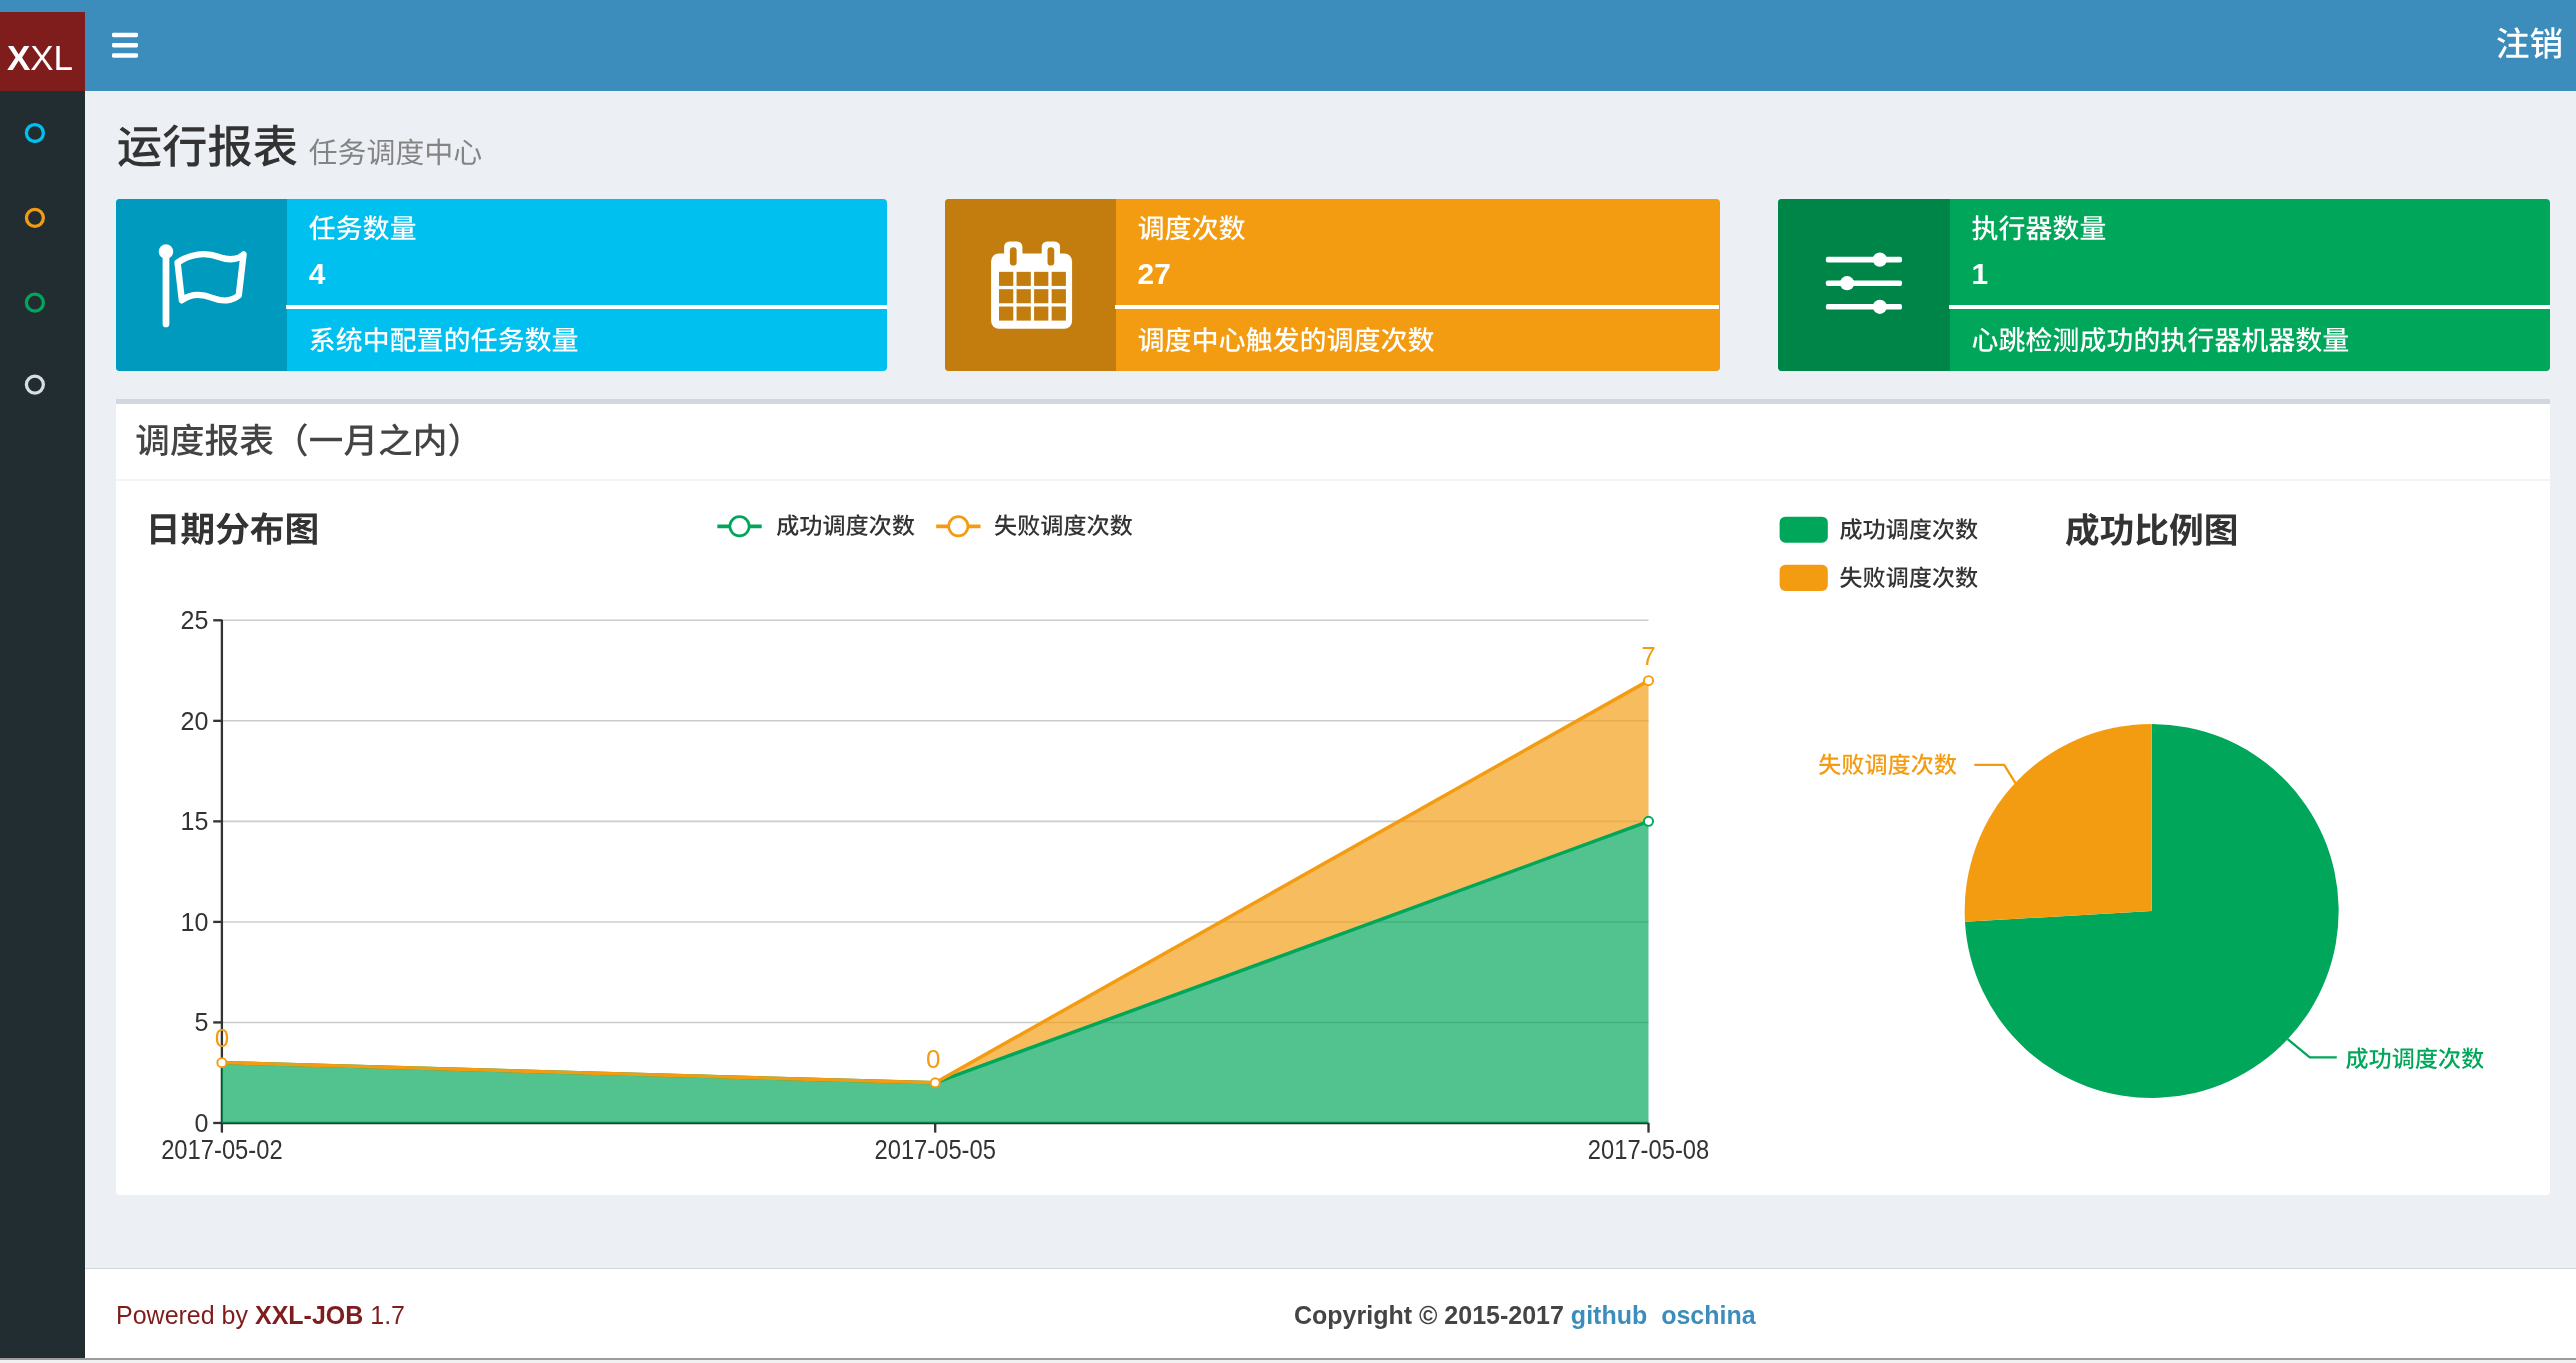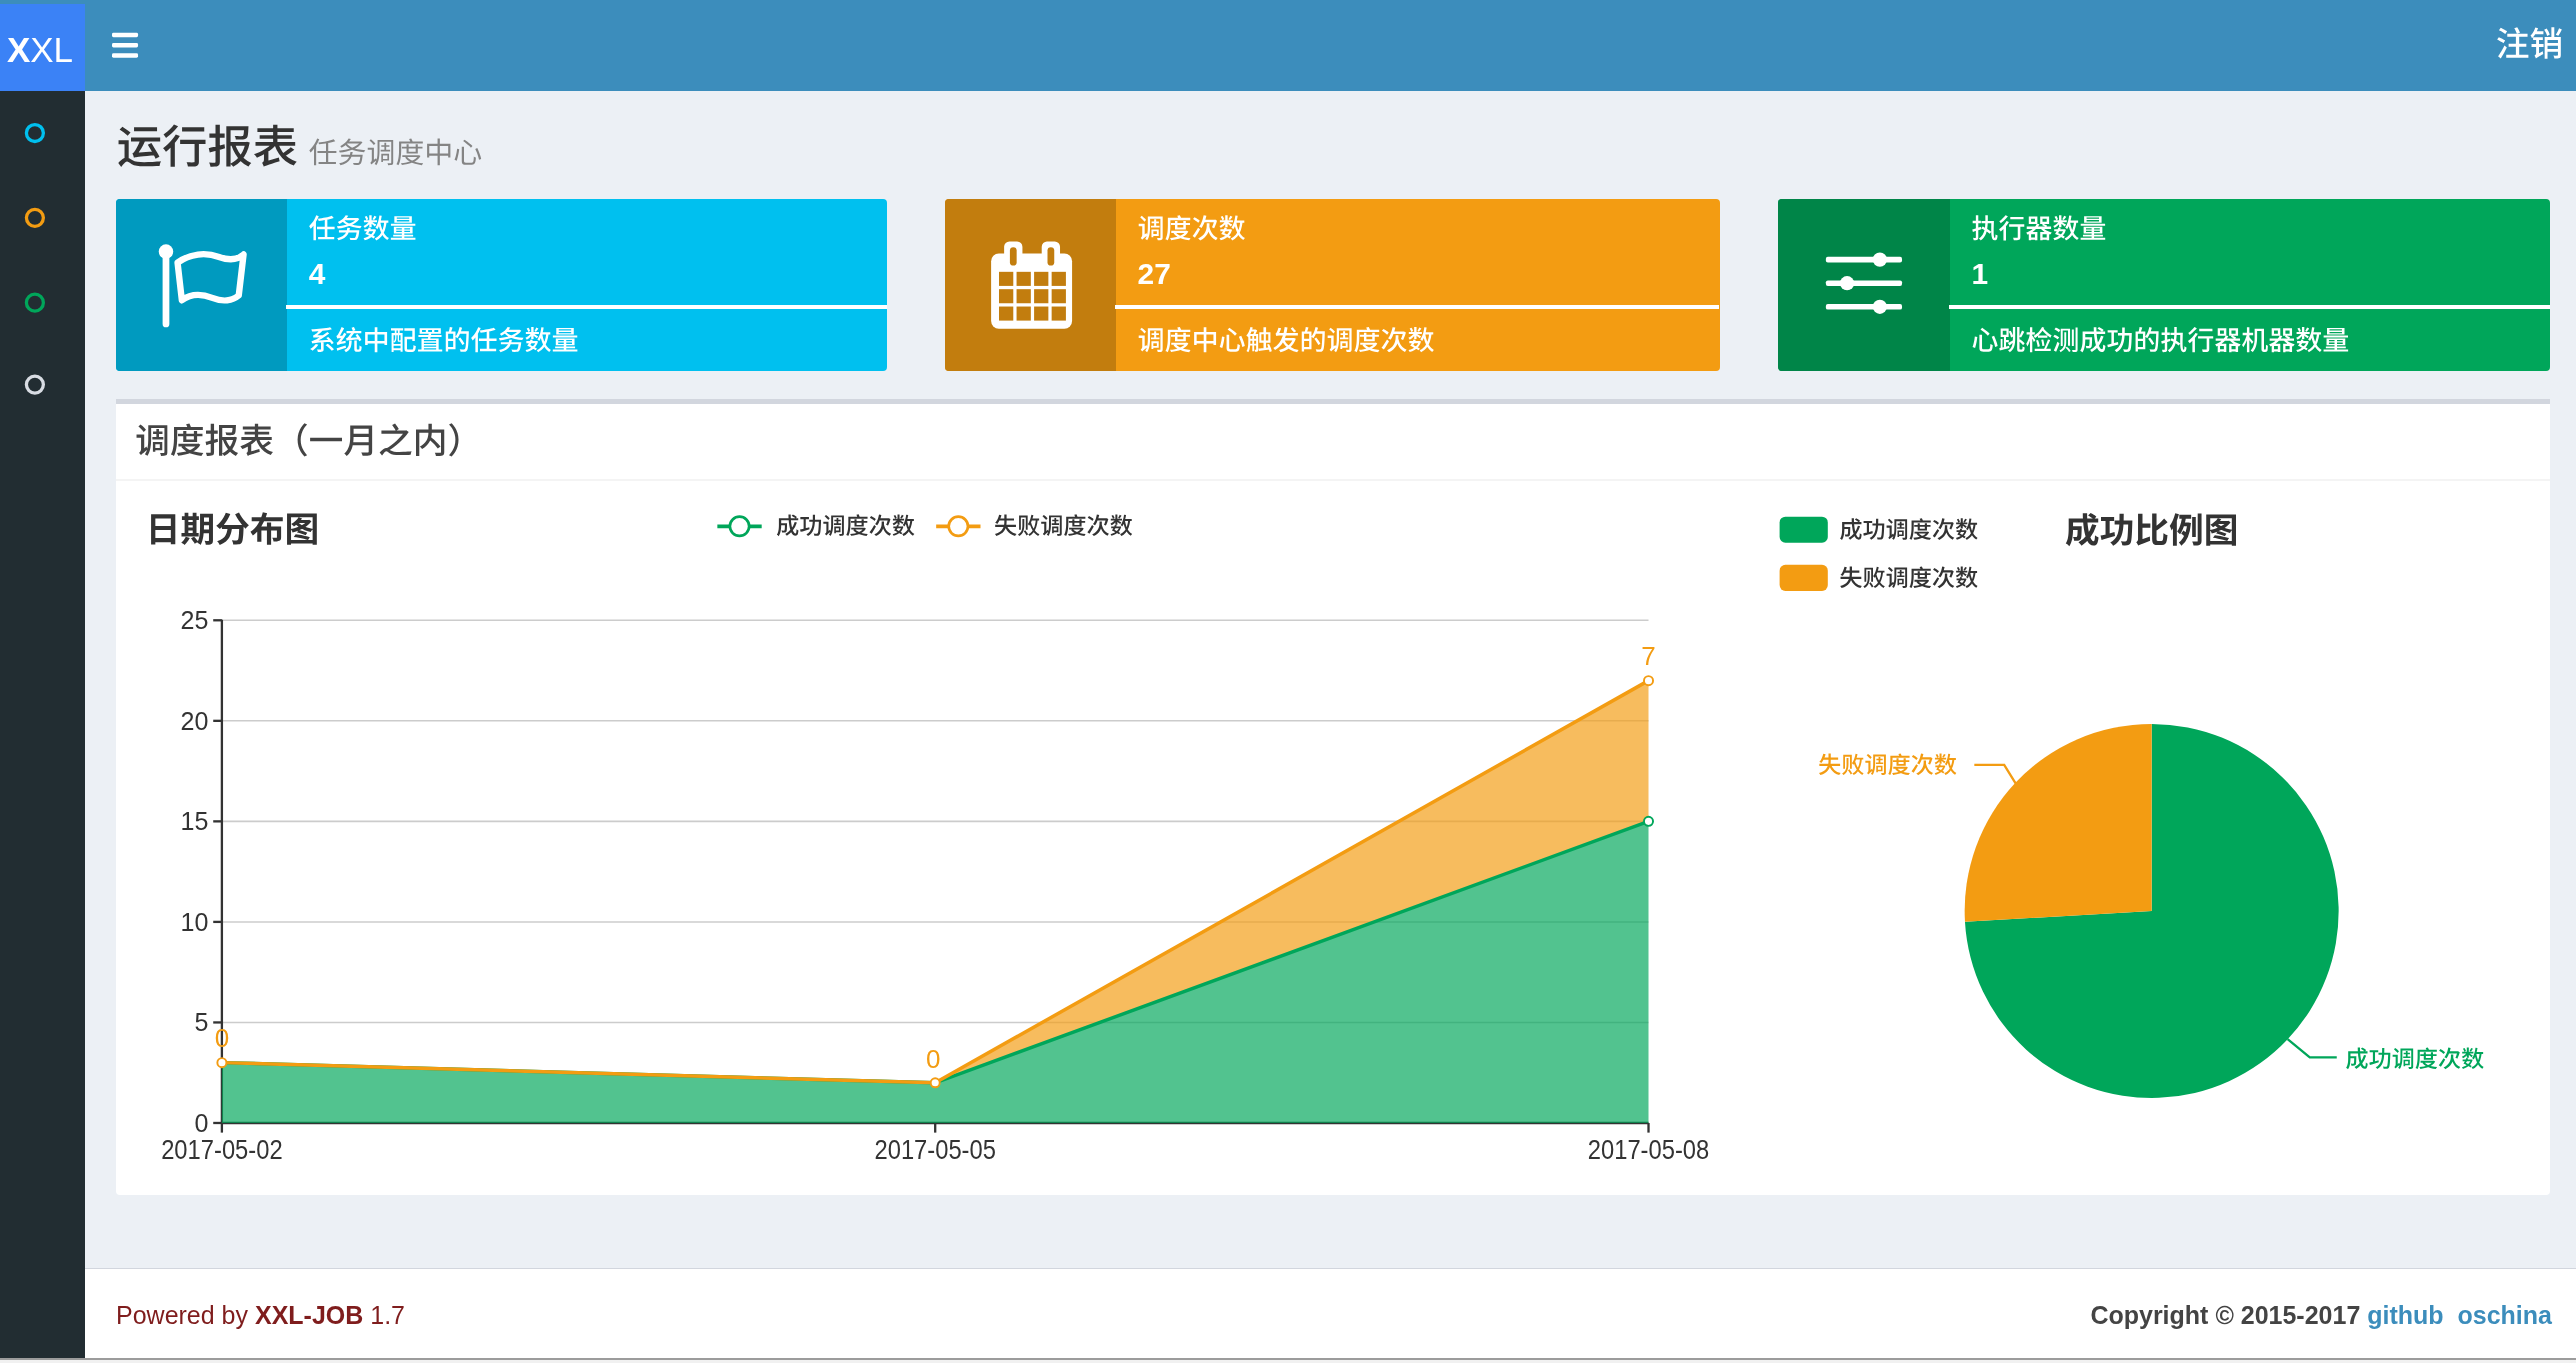--- a/index.html
+++ b/index.html
@@ -1,34 +1,34 @@
 <!DOCTYPE html>
 <html><head><meta charset="utf-8"><style>
 * { margin:0; padding:0; box-sizing:border-box; }
 html,body { width:2576px; height:1363px; font-family:"Liberation Sans",sans-serif; background:#ecf0f5; overflow:hidden; }
 .abs { position:absolute; }
 </style></head>
 <body>
 <div class="abs" style="left:0;top:0;width:2576px;height:91px;background:#3c8dbc"></div>
-<div class="abs" style="left:0;top:4px;width:85px;height:91px;background:#3b82f6;color:#fff;font-size:35px;line-height:91px;text-align:center;padding-right:5px"><b>X</b>XL</div>
+<div class="abs" style="left:0;top:12px;width:85px;height:91px;background:#7f1d1d;color:#fff;font-size:35px;line-height:91px;text-align:center;padding-right:5px"><b>X</b>XL</div>
 <div class="abs" style="left:0;top:91px;width:85px;height:1268px;background:#222d32"></div>
 <div class="abs" style="left:116px;top:199px;width:771px;height:172px;background:#00c0ef;border-radius:3.9px"></div>
 <div class="abs" style="left:116px;top:199px;width:171px;height:172px;background:#009abf;border-radius:3.9px 0 0 3.9px"></div>
 <div class="abs" style="left:286px;top:305px;width:601px;height:3.9px;background:#fff"></div>
 <div class="abs" style="left:945px;top:199px;width:775px;height:172px;background:#f39c12;border-radius:3.9px"></div>
 <div class="abs" style="left:945px;top:199px;width:171px;height:172px;background:#c27d0e;border-radius:3.9px 0 0 3.9px"></div>
 <div class="abs" style="left:1115px;top:305px;width:604px;height:3.9px;background:#fff"></div>
 <div class="abs" style="left:1778px;top:199px;width:772px;height:172px;background:#00a65a;border-radius:3.9px"></div>
 <div class="abs" style="left:1778px;top:199px;width:172px;height:172px;background:#008548;border-radius:3.9px 0 0 3.9px"></div>
 <div class="abs" style="left:1949px;top:305px;width:601px;height:3.9px;background:#fff"></div>
 <div class="abs" style="left:116px;top:399px;width:2434px;height:796px;background:#fff;border-top:5.8px solid #d2d6de;border-radius:0 0 3.9px 3.9px"></div>
 <div class="abs" style="left:116px;top:479px;width:2434px;height:1.9px;background:#f4f4f4"></div>
 <div class="abs" style="left:85px;top:1268px;width:2491px;height:91px;background:#fff;border-top:1.9px solid #d2d6de"></div>
 <div class="abs" style="left:116px;top:1301px;font-size:25px;color:#7f1d1d">Powered by <b>XXL-JOB</b> 1.7</div>
-<div class="abs" style="left:1294px;top:1301px;width:1258px;font-size:25px;color:#444;text-align:right;font-weight:bold">Copyright © 2015-2017 <span style="color:#3c8dbc">github</span>&nbsp; <span style="color:#3c8dbc">oschina</span></div>
+<div class="abs" style="left:1294px;top:1301px;width:1258px;font-size:25px;color:#444;font-weight:bold">Copyright © 2015-2017 <span style="color:#3c8dbc">github</span>&nbsp; <span style="color:#3c8dbc">oschina</span></div>
 <div class="abs" style="left:0;top:1358px;width:2576px;height:1.9px;background:#9c9c9c"></div>
 <div class="abs" style="left:0;top:1360px;width:2576px;height:2.9px;background:#f1f1f1"></div>
 <svg class="abs" style="left:0;top:0" width="2576" height="1363" font-family="&quot;Liberation Sans&quot;,sans-serif" viewBox="0 0 2672 1414">
 <defs>
 <path id="t_zhuxiao" d="M380 361H905V271H380ZM309 36H966V-54H309ZM340 655H941V565H340ZM595 604H693V-4H595ZM93 764 146 832Q177 819 213 800Q248 782 281 764Q315 745 336 729L281 651Q261 668 228 688Q196 708 160 729Q125 749 93 764ZM39 485 90 556Q121 543 156 525Q191 507 224 489Q257 471 278 456L225 377Q205 393 173 412Q141 431 106 451Q70 470 39 485ZM67 -10Q94 28 127 80Q160 133 194 192Q228 252 257 309L327 246Q301 194 270 138Q240 81 208 27Q177 -27 147 -74ZM547 818 634 849Q658 811 682 766Q706 721 717 689L625 654Q616 687 593 733Q571 780 547 818Z M1172 842 1253 817Q1234 762 1206 707Q1178 652 1144 604Q1111 556 1074 520Q1071 530 1063 547Q1055 563 1046 580Q1038 597 1030 607Q1075 650 1112 712Q1149 774 1172 842ZM1156 729H1411V640H1138ZM1188 -75 1175 7 1204 40 1392 135Q1394 116 1398 92Q1403 68 1408 53Q1343 18 1302 -4Q1262 -26 1239 -39Q1217 -53 1206 -61Q1195 -69 1188 -75ZM1105 555H1394V470H1105ZM1059 351H1415V266H1059ZM1188 -75Q1185 -64 1177 -49Q1170 -34 1162 -20Q1154 -5 1146 4Q1160 13 1177 33Q1195 54 1195 87V533H1281V15Q1281 15 1267 5Q1253 -4 1235 -18Q1216 -32 1202 -48Q1188 -63 1188 -75ZM1504 381H1884V300H1504ZM1504 206H1886V125H1504ZM1448 561H1880V472H1533V-84H1448ZM1842 562H1927V25Q1927 -9 1919 -29Q1911 -50 1888 -61Q1865 -72 1828 -74Q1791 -77 1735 -77Q1733 -59 1726 -33Q1718 -8 1708 9Q1746 8 1779 8Q1813 8 1823 9Q1834 9 1838 13Q1842 17 1842 26ZM1647 846H1734V501H1647ZM1433 776 1506 811Q1526 783 1545 751Q1564 718 1578 687Q1593 657 1601 632L1522 591Q1515 616 1501 648Q1487 680 1469 713Q1452 747 1433 776ZM1875 818 1958 783Q1933 734 1905 682Q1877 631 1852 595L1779 628Q1795 653 1813 686Q1831 719 1848 754Q1864 789 1875 818Z"></path>
 <path id="t_yunxing" d="M380 787H888V698H380ZM313 561H957V473H313ZM684 401 763 437Q793 389 826 334Q860 279 890 227Q921 175 940 137L855 93Q838 132 809 185Q780 239 747 296Q714 352 684 401ZM262 498V84H170V410H38V498ZM62 738 125 798Q153 779 187 755Q220 731 252 709Q283 686 303 669L238 600Q219 618 188 643Q158 667 124 692Q91 717 62 738ZM227 122Q250 122 273 105Q296 89 338 64Q388 33 454 24Q519 16 602 16Q643 16 691 18Q739 19 789 22Q840 25 887 29Q934 33 973 38Q968 24 961 5Q954 -14 950 -33Q945 -52 944 -66Q917 -68 876 -70Q834 -72 786 -73Q737 -74 688 -75Q639 -76 599 -76Q505 -76 440 -65Q375 -53 322 -23Q292 -5 267 14Q241 33 225 33Q209 33 188 15Q167 -3 144 -31Q121 -59 97 -91L32 -1Q66 35 100 62Q135 90 167 106Q200 122 227 122ZM378 116Q375 127 370 144Q364 161 357 179Q350 198 344 211Q359 214 372 229Q385 244 400 266Q408 277 422 302Q436 327 454 361Q472 396 489 435Q506 474 519 515L624 485Q600 428 568 370Q537 312 503 261Q470 209 437 169V167Q437 167 428 162Q419 157 408 149Q396 140 387 132Q378 123 378 116ZM378 116 375 191 430 224 856 256Q859 237 865 213Q871 189 875 174Q752 162 668 154Q584 146 532 141Q480 136 450 132Q420 128 404 124Q388 121 378 116Z M1440 785H1930V695H1440ZM1716 481H1812V31Q1812 -10 1801 -32Q1791 -55 1762 -66Q1734 -77 1687 -79Q1641 -81 1570 -81Q1567 -61 1559 -34Q1550 -7 1540 13Q1573 12 1604 12Q1635 11 1658 11Q1681 11 1690 12Q1705 12 1710 17Q1716 21 1716 32ZM1397 509H1958V419H1397ZM1186 414 1269 497 1281 492V-86H1186ZM1301 629 1390 595Q1352 530 1301 466Q1250 402 1195 345Q1140 288 1086 245Q1080 255 1068 271Q1056 286 1043 301Q1031 317 1021 326Q1072 362 1124 411Q1175 460 1221 516Q1267 572 1301 629ZM1261 845 1352 807Q1318 762 1273 715Q1228 669 1180 626Q1132 584 1085 551Q1079 562 1070 576Q1060 591 1050 605Q1040 619 1031 628Q1073 656 1117 693Q1160 730 1198 770Q1236 810 1261 845Z M2484 464H2863V379H2484ZM2608 415Q2639 324 2691 242Q2743 160 2813 97Q2883 34 2968 -2Q2958 -11 2945 -25Q2933 -40 2921 -55Q2910 -70 2903 -82Q2814 -39 2742 32Q2670 104 2616 196Q2561 288 2525 394ZM2839 464H2856L2873 467L2934 448Q2912 330 2864 228Q2817 125 2743 45Q2670 -34 2569 -87Q2559 -70 2540 -50Q2522 -29 2505 -16Q2575 18 2631 66Q2687 114 2729 175Q2771 235 2798 303Q2826 372 2839 446ZM2810 810H2906Q2906 810 2906 796Q2905 782 2904 772Q2901 666 2893 616Q2884 566 2867 547Q2852 531 2832 525Q2812 519 2786 517Q2761 515 2718 516Q2675 516 2626 519Q2625 536 2618 558Q2611 580 2601 596Q2633 594 2661 593Q2690 592 2713 591Q2735 591 2745 591Q2760 591 2770 592Q2779 594 2786 599Q2793 607 2797 628Q2802 650 2805 691Q2808 732 2810 796ZM2029 324Q2074 335 2131 349Q2188 364 2251 380Q2314 397 2377 414L2388 323Q2301 298 2213 272Q2124 247 2051 228ZM2043 647H2380V555H2043ZM2178 844H2274V27Q2274 -12 2264 -34Q2254 -55 2230 -66Q2206 -77 2166 -81Q2127 -84 2067 -83Q2064 -65 2056 -39Q2047 -13 2037 7Q2077 6 2111 5Q2145 5 2155 6Q2168 6 2173 11Q2178 15 2178 27ZM2417 810H2839V722H2511V-81H2417Z M3103 763H3905V681H3103ZM3153 611H3863V534H3153ZM3061 459H3937V378H3061ZM3450 844H3545V394H3450ZM3434 439 3516 401Q3478 355 3429 314Q3380 272 3323 234Q3267 197 3208 167Q3149 137 3092 116Q3085 127 3074 141Q3063 156 3052 169Q3040 183 3029 192Q3085 210 3143 236Q3201 263 3256 295Q3310 328 3356 364Q3402 401 3434 439ZM3570 413Q3602 320 3657 243Q3713 167 3792 112Q3870 56 3971 28Q3961 18 3949 3Q3937 -11 3927 -26Q3916 -42 3909 -55Q3802 -19 3721 44Q3639 107 3581 195Q3523 282 3484 392ZM3839 348 3918 291Q3865 250 3805 209Q3744 169 3693 141L3633 191Q3666 211 3704 238Q3742 265 3777 294Q3813 323 3839 348ZM3245 -84 3236 -2 3277 31 3578 118Q3580 99 3585 74Q3590 49 3594 34Q3488 1 3423 -19Q3359 -39 3323 -51Q3288 -63 3271 -70Q3254 -77 3245 -84ZM3245 -84Q3242 -72 3235 -56Q3228 -39 3220 -24Q3212 -8 3204 1Q3219 9 3234 26Q3248 43 3248 73V272H3346V1Q3346 1 3336 -4Q3326 -10 3311 -20Q3296 -29 3280 -40Q3265 -52 3255 -63Q3245 -74 3245 -84Z"></path>
 <path id="t_rwddzx" d="M864 815 920 752Q865 733 798 717Q730 701 656 687Q582 673 507 662Q431 651 359 643Q357 656 350 675Q343 693 337 706Q407 715 480 727Q554 739 624 753Q695 767 756 783Q818 799 864 815ZM304 412H960V340H304ZM343 31H944V-41H343ZM601 705H677V11H601ZM186 574 260 648 260 647V-80H186ZM295 840 367 817Q332 729 284 645Q237 561 182 487Q127 413 68 356Q64 365 56 379Q47 393 38 408Q29 422 22 431Q76 480 126 546Q177 611 220 686Q264 761 295 840Z M1126 282H1821V216H1126ZM1795 282H1870Q1870 282 1869 276Q1869 270 1868 262Q1868 254 1866 248Q1855 158 1844 99Q1832 40 1818 7Q1804 -26 1787 -41Q1771 -56 1752 -62Q1733 -67 1706 -69Q1683 -69 1642 -69Q1601 -68 1556 -66Q1555 -50 1548 -32Q1542 -13 1532 1Q1563 -2 1594 -3Q1624 -5 1648 -5Q1672 -6 1684 -6Q1700 -6 1710 -4Q1720 -2 1728 4Q1741 15 1753 45Q1765 76 1775 131Q1785 187 1795 271ZM1446 381 1524 375Q1504 240 1452 150Q1400 61 1313 7Q1225 -47 1098 -78Q1095 -69 1087 -58Q1080 -46 1072 -34Q1064 -22 1057 -14Q1178 9 1259 56Q1340 102 1386 182Q1432 261 1446 381ZM1322 737H1807V673H1322ZM1789 737H1804L1817 741L1862 710Q1808 629 1722 569Q1637 508 1530 466Q1424 424 1308 398Q1191 371 1076 357Q1072 371 1064 391Q1055 410 1046 423Q1157 434 1270 457Q1382 480 1483 517Q1584 555 1664 607Q1743 659 1789 727ZM1321 662Q1376 592 1471 544Q1566 497 1691 471Q1817 445 1961 437Q1954 428 1945 416Q1937 404 1930 392Q1923 380 1919 369Q1773 382 1646 413Q1519 444 1421 498Q1322 553 1258 636ZM1382 841 1460 826Q1410 745 1331 666Q1251 587 1137 523Q1132 532 1124 542Q1116 553 1107 563Q1098 573 1090 579Q1161 616 1217 660Q1274 704 1315 751Q1357 798 1382 841Z M2383 795H2450V422Q2450 364 2446 298Q2442 232 2431 165Q2419 98 2397 35Q2375 -28 2338 -79Q2333 -73 2323 -66Q2312 -58 2301 -50Q2291 -43 2283 -39Q2329 26 2350 106Q2371 185 2377 268Q2383 350 2383 422ZM2425 795H2887V728H2425ZM2856 795H2924V10Q2924 -20 2916 -37Q2908 -55 2888 -65Q2868 -73 2834 -75Q2801 -77 2747 -77Q2746 -67 2742 -55Q2738 -42 2733 -30Q2729 -17 2723 -8Q2763 -9 2795 -10Q2826 -10 2836 -9Q2856 -9 2856 11ZM2512 614H2793V556H2512ZM2490 454H2818V397H2490ZM2620 698H2681V414H2620ZM2544 315H2781V81H2544V138H2723V259H2544ZM2512 315H2570V35H2512ZM2105 772 2154 818Q2182 796 2211 769Q2241 742 2267 715Q2293 689 2309 668L2256 615Q2241 638 2216 665Q2190 693 2161 721Q2132 749 2105 772ZM2175 -52 2160 17 2178 48 2330 164Q2335 149 2343 130Q2352 112 2358 101Q2304 58 2270 31Q2236 4 2217 -12Q2198 -28 2189 -36Q2180 -45 2175 -52ZM2043 526H2221V454H2043ZM2175 -52Q2170 -44 2162 -34Q2154 -24 2144 -15Q2135 -6 2128 -1Q2138 7 2151 23Q2164 38 2174 59Q2184 81 2184 107V526H2257V56Q2257 56 2249 48Q2240 40 2228 27Q2216 14 2204 -1Q2191 -16 2183 -29Q2175 -43 2175 -52Z M3225 557H3937V495H3225ZM3239 265H3812V203H3239ZM3386 644H3458V389H3701V644H3775V329H3386ZM3792 265H3807L3820 268L3867 243Q3826 166 3758 111Q3691 56 3605 20Q3519 -17 3422 -40Q3325 -62 3222 -74Q3219 -61 3210 -42Q3201 -23 3192 -10Q3287 -2 3379 17Q3472 36 3552 67Q3633 99 3695 145Q3757 191 3792 254ZM3399 215Q3449 149 3534 101Q3618 54 3727 25Q3837 -4 3962 -15Q3954 -23 3946 -34Q3937 -46 3930 -58Q3923 -70 3918 -80Q3791 -65 3679 -31Q3568 2 3480 57Q3392 112 3335 189ZM3161 741H3948V670H3161ZM3126 741H3201V469Q3201 409 3197 339Q3194 268 3184 194Q3174 120 3155 50Q3136 -20 3104 -80Q3097 -74 3084 -67Q3072 -61 3059 -55Q3046 -48 3037 -46Q3068 11 3086 77Q3103 143 3112 212Q3121 281 3124 347Q3126 412 3126 468ZM3473 827 3548 845Q3566 815 3582 779Q3599 742 3606 717L3528 696Q3521 722 3506 759Q3491 797 3473 827Z M4096 661H4902V191H4825V588H4171V186H4096ZM4136 322H4870V248H4136ZM4458 840H4537V-79H4458Z M5295 561H5373V65Q5373 30 5386 19Q5398 9 5441 9Q5452 9 5477 9Q5503 9 5534 9Q5566 9 5593 9Q5621 9 5634 9Q5665 9 5681 25Q5696 42 5702 87Q5709 132 5712 218Q5722 211 5735 204Q5747 197 5760 192Q5774 187 5784 184Q5779 89 5766 36Q5753 -18 5723 -40Q5694 -62 5637 -62Q5630 -62 5609 -62Q5589 -62 5562 -62Q5535 -62 5509 -62Q5482 -62 5462 -62Q5442 -62 5435 -62Q5381 -62 5351 -51Q5320 -40 5308 -12Q5295 16 5295 65ZM5135 486 5207 472Q5200 413 5187 341Q5174 269 5157 200Q5140 130 5120 76L5044 108Q5066 159 5084 225Q5102 290 5115 358Q5128 427 5135 486ZM5761 485 5831 512Q5860 452 5887 384Q5914 317 5935 252Q5956 187 5966 135L5892 105Q5882 157 5862 223Q5842 289 5816 357Q5790 426 5761 485ZM5342 756 5393 805Q5440 773 5492 733Q5544 694 5590 655Q5636 615 5665 584L5611 527Q5583 559 5538 599Q5493 639 5441 681Q5390 723 5342 756Z"></path>
 <path id="t_rwsl" d="M859 824 929 744Q872 725 804 709Q737 693 663 679Q590 665 515 654Q440 643 370 635Q367 653 358 676Q349 700 342 716Q410 725 482 737Q554 748 623 762Q691 776 752 792Q812 808 859 824ZM310 421H962V329H310ZM350 43H948V-47H350ZM597 697H693V16H597ZM178 567 270 660 271 659V-83H178ZM282 843 375 813Q340 726 292 640Q244 554 189 479Q134 404 75 346Q70 357 60 376Q50 394 39 413Q27 432 18 443Q71 491 120 555Q169 619 211 693Q253 766 282 843Z M1122 287H1815V205H1122ZM1784 287H1878Q1878 287 1878 280Q1877 272 1876 263Q1875 253 1874 247Q1863 158 1851 100Q1839 42 1824 9Q1810 -25 1792 -41Q1773 -58 1752 -64Q1730 -71 1700 -72Q1675 -73 1632 -73Q1589 -73 1542 -70Q1541 -51 1533 -28Q1524 -5 1512 13Q1544 10 1576 8Q1608 7 1633 6Q1658 6 1671 6Q1688 6 1698 7Q1708 9 1717 16Q1731 27 1743 56Q1754 86 1765 140Q1775 193 1784 274ZM1434 380 1532 372Q1511 239 1458 149Q1406 60 1320 4Q1233 -51 1108 -83Q1104 -72 1094 -57Q1085 -42 1074 -27Q1063 -12 1054 -3Q1172 20 1251 66Q1330 111 1375 188Q1420 265 1434 380ZM1319 745H1810V665H1319ZM1788 745H1806L1821 749L1879 711Q1824 628 1738 567Q1652 506 1544 464Q1437 421 1319 394Q1201 367 1082 353Q1077 371 1067 395Q1056 420 1045 436Q1158 446 1272 469Q1385 492 1486 528Q1586 564 1665 615Q1743 667 1788 733ZM1326 657Q1381 591 1476 548Q1571 504 1697 480Q1822 456 1966 449Q1957 439 1946 424Q1936 408 1927 393Q1919 378 1913 365Q1766 377 1639 407Q1513 436 1414 490Q1314 544 1248 625ZM1373 845 1470 826Q1418 741 1337 663Q1257 584 1140 521Q1134 532 1124 546Q1114 560 1103 573Q1093 585 1083 593Q1154 628 1210 670Q1266 712 1306 757Q1347 802 1373 845Z M2066 328H2449V250H2066ZM2047 662H2532V586H2047ZM2435 828 2514 795Q2491 761 2468 727Q2444 694 2424 669L2363 697Q2376 715 2389 739Q2402 762 2414 785Q2426 809 2435 828ZM2246 845H2334V402H2246ZM2079 795 2147 823Q2168 793 2186 758Q2204 722 2210 696L2138 664Q2132 691 2115 727Q2098 764 2079 795ZM2249 631 2311 593Q2287 553 2249 511Q2211 470 2168 435Q2124 400 2082 376Q2074 392 2059 413Q2045 434 2032 447Q2073 464 2115 493Q2156 522 2192 558Q2227 594 2249 631ZM2322 608Q2335 601 2361 586Q2387 570 2416 553Q2446 535 2470 519Q2494 504 2504 497L2453 430Q2440 442 2417 461Q2394 480 2367 501Q2341 522 2317 540Q2292 558 2276 569ZM2608 654H2953V567H2608ZM2621 838 2708 826Q2694 727 2671 636Q2648 544 2617 466Q2585 387 2544 328Q2537 335 2524 347Q2511 359 2498 370Q2484 380 2474 387Q2514 439 2542 511Q2571 583 2591 666Q2610 750 2621 838ZM2803 602 2891 594Q2868 424 2824 294Q2779 165 2701 71Q2623 -24 2501 -88Q2497 -78 2488 -64Q2479 -49 2469 -34Q2459 -20 2450 -11Q2564 43 2636 127Q2707 211 2746 330Q2786 448 2803 602ZM2658 580Q2680 450 2720 336Q2760 222 2824 135Q2887 48 2976 -1Q2961 -13 2943 -36Q2925 -58 2914 -75Q2819 -17 2754 78Q2688 172 2647 297Q2605 421 2579 566ZM2097 151 2154 206Q2207 186 2265 157Q2323 129 2375 101Q2426 72 2462 47L2405 -15Q2370 11 2319 42Q2267 72 2209 101Q2151 130 2097 151ZM2419 328H2435L2450 331L2501 312Q2470 202 2408 124Q2346 47 2262 -2Q2178 -51 2078 -78Q2072 -62 2059 -41Q2046 -19 2035 -6Q2125 14 2203 56Q2282 97 2338 162Q2394 227 2419 316ZM2097 151Q2120 182 2143 223Q2166 264 2188 307Q2209 351 2224 390L2307 374Q2291 332 2269 288Q2247 244 2225 204Q2202 163 2182 132Z M3266 666V619H3728V666ZM3266 761V715H3728V761ZM3175 813H3823V568H3175ZM3246 270V223H3757V270ZM3246 368V321H3757V368ZM3157 422H3851V169H3157ZM3453 404H3545V-26H3453ZM3049 530H3953V461H3049ZM3132 123H3871V60H3132ZM3046 11H3957V-60H3046Z"></path>
 <path id="t_ddcs" d="M378 803H462V423Q462 365 458 298Q454 231 442 162Q431 94 409 31Q387 -33 350 -84Q344 -76 331 -66Q318 -56 305 -47Q292 -37 282 -33Q327 31 347 110Q367 189 373 270Q378 352 378 423ZM429 803H883V720H429ZM844 803H928V21Q928 -13 920 -34Q912 -54 889 -66Q867 -76 833 -79Q798 -82 745 -82Q744 -70 739 -54Q735 -39 729 -23Q723 -7 717 4Q753 3 784 2Q814 2 824 3Q844 3 844 23ZM517 618H788V549H517ZM496 461H812V392H496ZM612 694H688V412H612ZM552 320H782V79H552V147H711V251H552ZM512 320H582V34H512ZM94 768 155 825Q183 803 213 776Q243 749 270 723Q297 696 313 674L248 609Q233 631 207 659Q181 687 151 716Q121 745 94 768ZM170 -61 150 25 169 59 327 186Q333 168 344 144Q354 121 363 107Q306 61 271 31Q235 2 215 -16Q195 -34 185 -43Q175 -53 170 -61ZM40 533H219V442H40ZM170 -61Q164 -51 154 -39Q143 -27 132 -16Q120 -4 112 2Q123 11 137 29Q151 46 161 69Q171 92 171 121V533H262V67Q262 67 253 57Q244 48 230 33Q216 18 202 0Q188 -17 179 -33Q170 -49 170 -61Z M1236 559H1940V483H1236ZM1247 268H1810V192H1247ZM1386 637H1476V394H1693V637H1786V321H1386ZM1785 268H1804L1821 272L1880 241Q1838 163 1772 108Q1705 53 1621 16Q1536 -21 1439 -44Q1342 -66 1238 -78Q1233 -61 1222 -37Q1210 -14 1199 2Q1295 10 1386 27Q1477 45 1555 76Q1633 106 1692 150Q1752 195 1785 255ZM1412 209Q1461 148 1544 104Q1627 61 1734 35Q1842 8 1966 -2Q1956 -12 1946 -26Q1935 -41 1926 -56Q1917 -71 1911 -84Q1783 -70 1673 -37Q1563 -5 1476 48Q1390 101 1330 177ZM1164 750H1951V662H1164ZM1120 750H1214V481Q1214 420 1210 347Q1207 274 1197 198Q1187 121 1168 49Q1149 -23 1117 -83Q1108 -76 1092 -68Q1076 -60 1060 -52Q1043 -45 1031 -41Q1062 16 1080 83Q1097 150 1106 220Q1115 290 1117 357Q1120 424 1120 480ZM1469 828 1564 850Q1581 819 1596 782Q1612 745 1618 718L1518 693Q1512 720 1499 758Q1485 797 1469 828Z M2446 844 2548 826Q2529 738 2502 655Q2475 572 2442 501Q2409 429 2370 376Q2360 384 2343 394Q2326 404 2308 413Q2291 423 2278 429Q2318 478 2350 544Q2382 610 2407 687Q2431 764 2446 844ZM2451 680H2868V586H2406ZM2839 680H2853L2871 686L2941 646Q2928 596 2910 544Q2892 493 2873 447Q2854 401 2836 365Q2826 371 2811 378Q2796 385 2782 393Q2767 400 2755 405Q2771 436 2787 480Q2804 524 2818 571Q2831 617 2839 658ZM2050 708 2107 776Q2141 758 2179 735Q2217 712 2251 688Q2285 664 2306 643L2246 565Q2226 586 2193 612Q2160 637 2122 663Q2084 688 2050 708ZM2036 77Q2065 114 2100 165Q2135 216 2171 273Q2208 330 2240 386L2314 324Q2286 272 2253 218Q2221 164 2188 111Q2155 59 2124 12ZM2650 456Q2671 348 2710 259Q2749 170 2813 105Q2876 40 2968 7Q2958 -2 2945 -17Q2933 -33 2922 -49Q2911 -64 2904 -77Q2806 -35 2740 39Q2675 113 2634 215Q2592 317 2568 442ZM2560 546H2662V481Q2662 433 2655 376Q2649 318 2630 257Q2611 195 2574 134Q2536 73 2472 16Q2409 -42 2314 -90Q2307 -79 2294 -65Q2281 -51 2267 -37Q2253 -24 2241 -15Q2330 27 2388 78Q2446 129 2481 183Q2516 236 2533 290Q2550 343 2555 393Q2560 442 2560 483Z M3066 328H3449V250H3066ZM3047 662H3532V586H3047ZM3435 828 3514 795Q3491 761 3468 727Q3444 694 3424 669L3363 697Q3376 715 3389 739Q3402 762 3414 785Q3426 809 3435 828ZM3246 845H3334V402H3246ZM3079 795 3147 823Q3168 793 3186 758Q3204 722 3210 696L3138 664Q3132 691 3115 727Q3098 764 3079 795ZM3249 631 3311 593Q3287 553 3249 511Q3211 470 3168 435Q3124 400 3082 376Q3074 392 3059 413Q3045 434 3032 447Q3073 464 3115 493Q3156 522 3192 558Q3227 594 3249 631ZM3322 608Q3335 601 3361 586Q3387 570 3416 553Q3446 535 3470 519Q3494 504 3504 497L3453 430Q3440 442 3417 461Q3394 480 3367 501Q3341 522 3317 540Q3292 558 3276 569ZM3608 654H3953V567H3608ZM3621 838 3708 826Q3694 727 3671 636Q3648 544 3617 466Q3585 387 3544 328Q3537 335 3524 347Q3511 359 3498 370Q3484 380 3474 387Q3514 439 3542 511Q3571 583 3591 666Q3610 750 3621 838ZM3803 602 3891 594Q3868 424 3824 294Q3779 165 3701 71Q3623 -24 3501 -88Q3497 -78 3488 -64Q3479 -49 3469 -34Q3459 -20 3450 -11Q3564 43 3636 127Q3707 211 3746 330Q3786 448 3803 602ZM3658 580Q3680 450 3720 336Q3760 222 3824 135Q3887 48 3976 -1Q3961 -13 3943 -36Q3925 -58 3914 -75Q3819 -17 3754 78Q3688 172 3647 297Q3605 421 3579 566ZM3097 151 3154 206Q3207 186 3265 157Q3323 129 3375 101Q3426 72 3462 47L3405 -15Q3370 11 3319 42Q3267 72 3209 101Q3151 130 3097 151ZM3419 328H3435L3450 331L3501 312Q3470 202 3408 124Q3346 47 3262 -2Q3178 -51 3078 -78Q3072 -62 3059 -41Q3046 -19 3035 -6Q3125 14 3203 56Q3282 97 3338 162Q3394 227 3419 316ZM3097 151Q3120 182 3143 223Q3166 264 3188 307Q3209 351 3224 390L3307 374Q3291 332 3269 288Q3247 244 3225 204Q3202 163 3182 132Z"></path>
 <path id="t_zxqsl" d="M30 321Q92 337 177 363Q263 389 352 417L366 331Q286 304 204 277Q121 251 54 229ZM46 642H351V554H46ZM164 844H254V26Q254 -11 246 -31Q237 -52 217 -64Q196 -75 164 -79Q132 -83 84 -82Q81 -64 74 -38Q66 -11 57 9Q87 8 112 8Q138 7 147 8Q156 8 160 12Q164 15 164 26ZM373 637H782V551H373ZM364 369 417 434Q456 413 500 387Q545 362 589 335Q634 309 672 284Q711 259 738 238L681 162Q656 183 618 210Q580 236 537 264Q493 292 448 319Q404 346 364 369ZM737 637H833Q828 486 825 369Q823 251 825 170Q828 89 837 47Q846 5 865 5Q877 5 884 35Q890 65 892 137Q907 124 930 112Q953 99 969 93Q965 25 952 -14Q940 -53 918 -69Q895 -84 860 -84Q805 -84 777 -34Q750 16 741 110Q732 204 734 337Q735 470 737 637ZM515 845 607 845Q609 705 606 586Q602 466 588 365Q574 265 545 182Q516 99 467 32Q418 -35 343 -89Q337 -79 325 -65Q313 -50 299 -35Q286 -20 276 -11Q365 44 415 125Q465 205 488 312Q510 418 514 551Q518 685 515 845Z M1440 785H1930V695H1440ZM1716 481H1812V31Q1812 -10 1801 -32Q1791 -55 1762 -66Q1734 -77 1687 -79Q1641 -81 1570 -81Q1567 -61 1559 -34Q1550 -7 1540 13Q1573 12 1604 12Q1635 11 1658 11Q1681 11 1690 12Q1705 12 1710 17Q1716 21 1716 32ZM1397 509H1958V419H1397ZM1186 414 1269 497 1281 492V-86H1186ZM1301 629 1390 595Q1352 530 1301 466Q1250 402 1195 345Q1140 288 1086 245Q1080 255 1068 271Q1056 286 1043 301Q1031 317 1021 326Q1072 362 1124 411Q1175 460 1221 516Q1267 572 1301 629ZM1261 845 1352 807Q1318 762 1273 715Q1228 669 1180 626Q1132 584 1085 551Q1079 562 1070 576Q1060 591 1050 605Q1040 619 1031 628Q1073 656 1117 693Q1160 730 1198 770Q1236 810 1261 845Z M2210 721V602H2354V721ZM2125 801H2444V521H2125ZM2634 721V602H2788V721ZM2547 801H2879V521H2547ZM2049 425H2952V341H2049ZM2167 25H2401V-57H2167ZM2589 25H2834V-57H2589ZM2632 404Q2666 360 2721 322Q2776 283 2843 253Q2909 224 2978 206Q2968 198 2957 184Q2945 170 2935 156Q2925 142 2918 130Q2847 152 2778 189Q2710 225 2651 272Q2593 319 2552 373ZM2125 228H2444V-78H2353V146H2212V-84H2125ZM2549 228H2880V-78H2788V146H2636V-84H2549ZM2423 531 2518 514Q2481 437 2421 366Q2362 295 2277 235Q2192 174 2077 128Q2072 139 2064 153Q2055 167 2045 180Q2035 193 2026 201Q2133 241 2212 294Q2291 348 2343 409Q2396 470 2423 531ZM2610 483 2659 531Q2697 518 2740 496Q2783 475 2807 455L2756 403Q2733 422 2691 445Q2649 469 2610 483Z M3066 328H3449V250H3066ZM3047 662H3532V586H3047ZM3435 828 3514 795Q3491 761 3468 727Q3444 694 3424 669L3363 697Q3376 715 3389 739Q3402 762 3414 785Q3426 809 3435 828ZM3246 845H3334V402H3246ZM3079 795 3147 823Q3168 793 3186 758Q3204 722 3210 696L3138 664Q3132 691 3115 727Q3098 764 3079 795ZM3249 631 3311 593Q3287 553 3249 511Q3211 470 3168 435Q3124 400 3082 376Q3074 392 3059 413Q3045 434 3032 447Q3073 464 3115 493Q3156 522 3192 558Q3227 594 3249 631ZM3322 608Q3335 601 3361 586Q3387 570 3416 553Q3446 535 3470 519Q3494 504 3504 497L3453 430Q3440 442 3417 461Q3394 480 3367 501Q3341 522 3317 540Q3292 558 3276 569ZM3608 654H3953V567H3608ZM3621 838 3708 826Q3694 727 3671 636Q3648 544 3617 466Q3585 387 3544 328Q3537 335 3524 347Q3511 359 3498 370Q3484 380 3474 387Q3514 439 3542 511Q3571 583 3591 666Q3610 750 3621 838ZM3803 602 3891 594Q3868 424 3824 294Q3779 165 3701 71Q3623 -24 3501 -88Q3497 -78 3488 -64Q3479 -49 3469 -34Q3459 -20 3450 -11Q3564 43 3636 127Q3707 211 3746 330Q3786 448 3803 602ZM3658 580Q3680 450 3720 336Q3760 222 3824 135Q3887 48 3976 -1Q3961 -13 3943 -36Q3925 -58 3914 -75Q3819 -17 3754 78Q3688 172 3647 297Q3605 421 3579 566ZM3097 151 3154 206Q3207 186 3265 157Q3323 129 3375 101Q3426 72 3462 47L3405 -15Q3370 11 3319 42Q3267 72 3209 101Q3151 130 3097 151ZM3419 328H3435L3450 331L3501 312Q3470 202 3408 124Q3346 47 3262 -2Q3178 -51 3078 -78Q3072 -62 3059 -41Q3046 -19 3035 -6Q3125 14 3203 56Q3282 97 3338 162Q3394 227 3419 316ZM3097 151Q3120 182 3143 223Q3166 264 3188 307Q3209 351 3224 390L3307 374Q3291 332 3269 288Q3247 244 3225 204Q3202 163 3182 132Z M4266 666V619H4728V666ZM4266 761V715H4728V761ZM4175 813H4823V568H4175ZM4246 270V223H4757V270ZM4246 368V321H4757V368ZM4157 422H4851V169H4157ZM4453 404H4545V-26H4453ZM4049 530H4953V461H4049ZM4132 123H4871V60H4132ZM4046 11H4957V-60H4046Z"></path>

